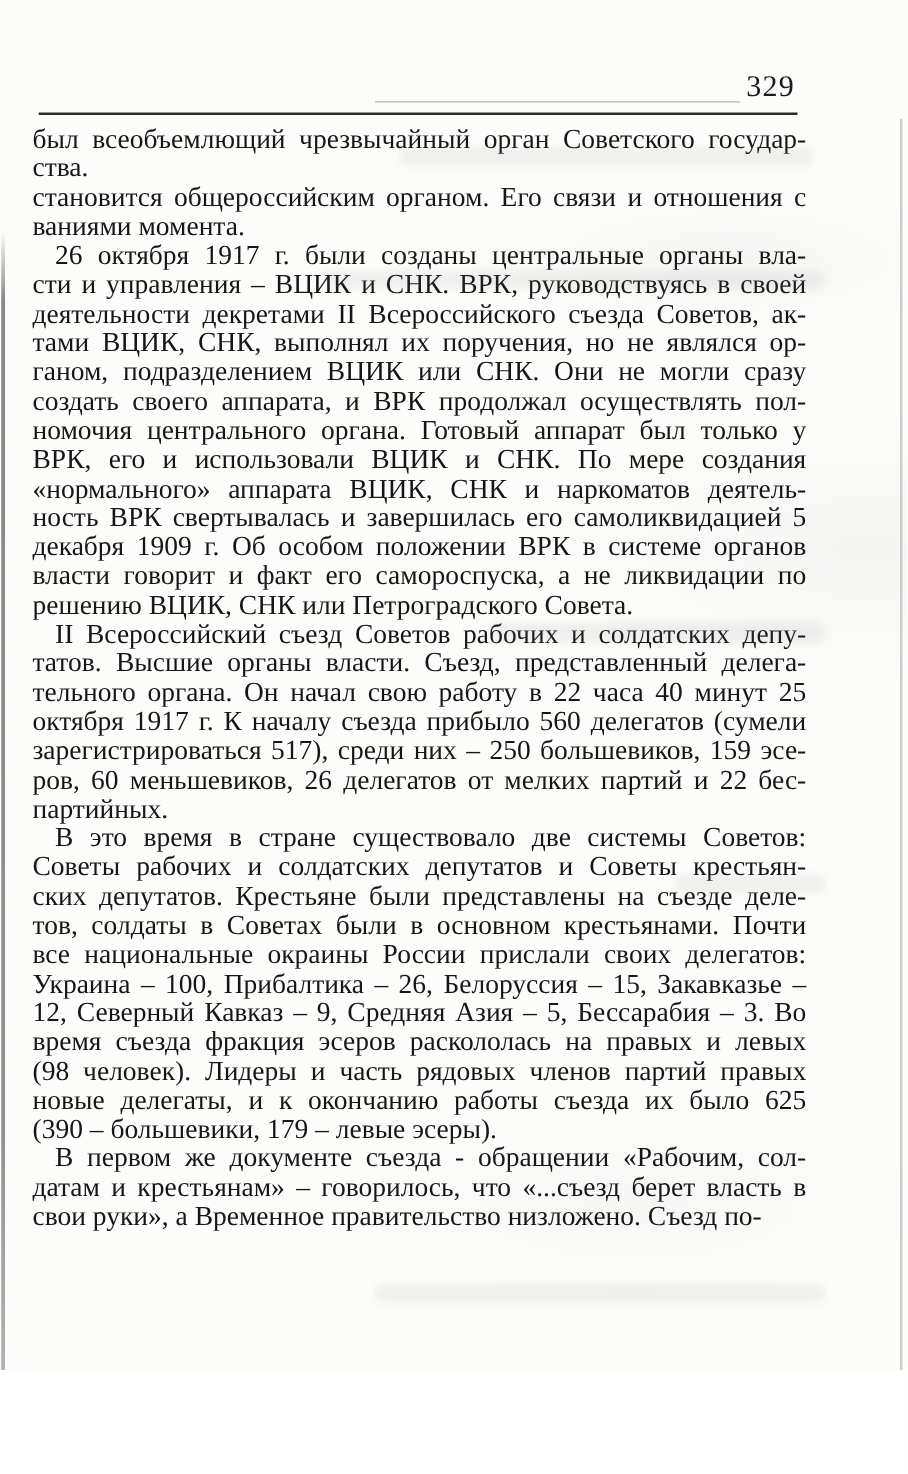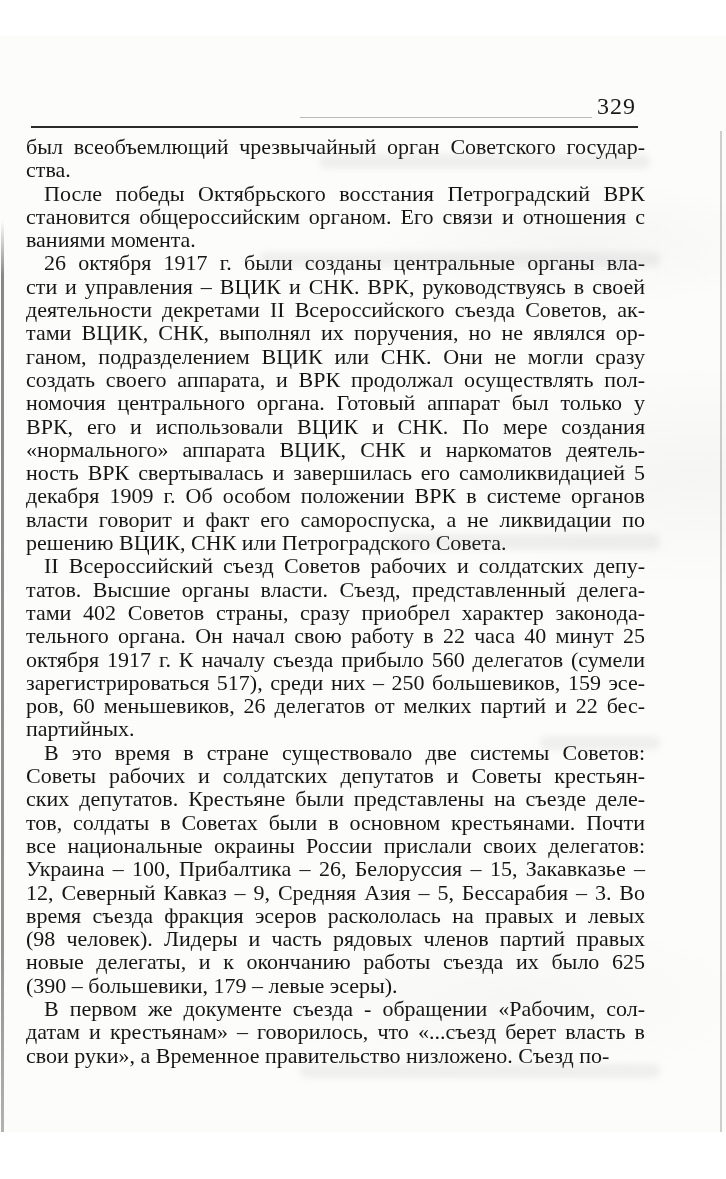--- a/index.html
+++ b/index.html
@@ -12,21 +12,20 @@
   }
   .page {
     position: relative;
     width: 726px; height: 1096px;
     background:
       radial-gradient(ellipse 420px 160px at 96% 40%, rgba(120,120,120,0.05), transparent 70%),
       radial-gradient(ellipse 300px 90px at 80% 19%, rgba(120,120,120,0.05), transparent 70%),
       radial-gradient(ellipse 360px 120px at 70% 88%, rgba(120,120,120,0.04), transparent 70%),
       #fcfcfb;
     color: #161616;
-    margin-top: 36px;
   }
   .pagenum {
     position: absolute;
     top: 57px; right: 90px;
     font-size: 24px;
     letter-spacing: 1px;
     color: #1a1a1a;
   }
   .header-rule {
     position: absolute;
@@ -86,39 +85,37 @@
 <div class="page">
 
   <span class="pagenum">329</span>
 
   <div class="header-rule-ghost"></div>
   <div class="header-rule"></div>
 
   <div class="body-text">
       <div class="line"><span>был всеобъемлющий чрезвычайный орган Советского государ-</span></div>
       <div class="line last"><span>ства.</span></div>
-      <div class="line indent"><span>После победы Октябрьского восстания Петроградский ВРК</span></div>
       <div class="line"><span>становится общероссийским органом. Его связи и отношения с</span></div>
       <div class="line last"><span>ваниями момента.</span></div>
       <div class="line indent"><span>26 октября 1917 г. были созданы центральные органы вла-</span></div>
       <div class="line"><span>сти и управления – ВЦИК и СНК. ВРК, руководствуясь в своей</span></div>
       <div class="line"><span>деятельности декретами II Всероссийского съезда Советов, ак-</span></div>
       <div class="line"><span>тами ВЦИК, СНК, выполнял их поручения, но не являлся ор-</span></div>
       <div class="line"><span>ганом, подразделением ВЦИК или СНК. Они не могли сразу</span></div>
       <div class="line"><span>создать своего аппарата, и ВРК продолжал осуществлять пол-</span></div>
       <div class="line"><span>номочия центрального органа. Готовый аппарат был только у</span></div>
       <div class="line"><span>ВРК, его и использовали ВЦИК и СНК. По мере создания</span></div>
       <div class="line"><span>«нормального» аппарата ВЦИК, СНК и наркоматов деятель-</span></div>
       <div class="line"><span>ность ВРК свертывалась и завершилась его самоликвидацией 5</span></div>
       <div class="line"><span>декабря 1909 г. Об особом положении ВРК в системе органов</span></div>
       <div class="line"><span>власти говорит и факт его самороспуска, а не ликвидации по</span></div>
       <div class="line last"><span>решению ВЦИК, СНК или Петроградского Совета.</span></div>
       <div class="line indent"><b>II Всероссийский съезд Советов рабочих и солдатских депу-</b></div>
       <div class="line"><b>татов. Высшие органы власти.</b><span> Съезд, представленный делега-</span></div>
-      <div class="line"><span>тами 402 Советов страны, сразу приобрел характер законода-</span></div>
       <div class="line"><span>тельного органа. Он начал свою работу в 22 часа 40 минут 25</span></div>
       <div class="line"><span>октября 1917 г. К началу съезда прибыло 560 делегатов (сумели</span></div>
       <div class="line"><span>зарегистрироваться 517), среди них – 250 большевиков, 159 эсе-</span></div>
       <div class="line"><span>ров, 60 меньшевиков, 26 делегатов от мелких партий и 22 бес-</span></div>
       <div class="line last"><span>партийных.</span></div>
       <div class="line indent"><span>В это время в стране существовало две системы Советов:</span></div>
       <div class="line"><span>Советы рабочих и солдатских депутатов и Советы крестьян-</span></div>
       <div class="line"><span>ских депутатов. Крестьяне были представлены на съезде деле-</span></div>
       <div class="line"><span>тов, солдаты в Советах были в основном крестьянами. Почти</span></div>
       <div class="line"><span>все национальные окраины России прислали своих делегатов:</span></div>

